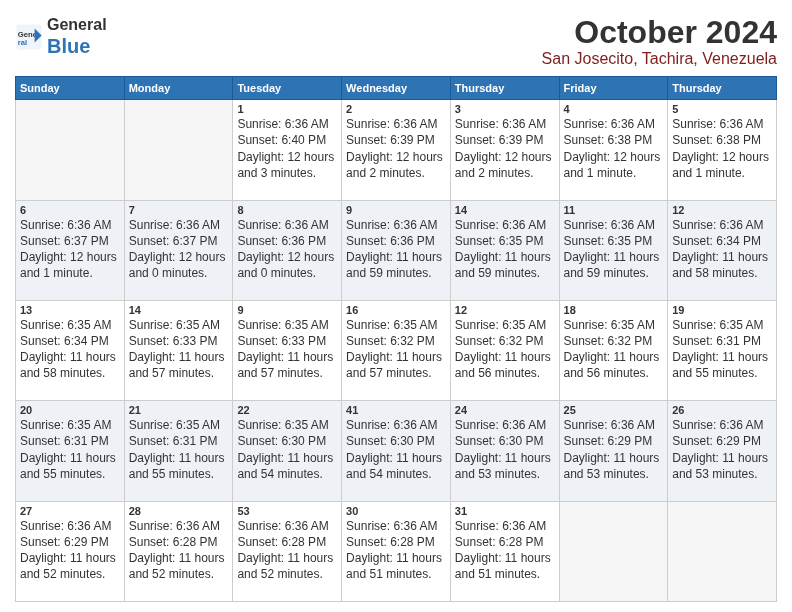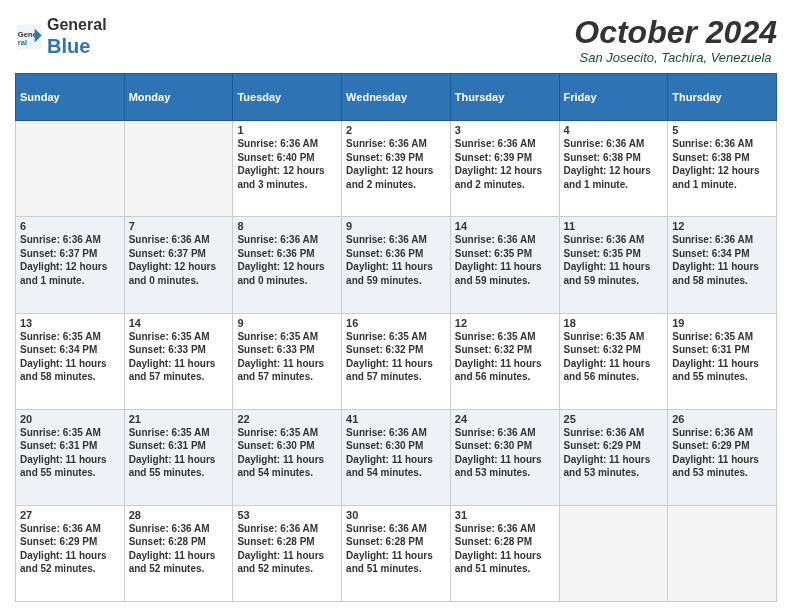--- a/index.html
+++ b/index.html
@@ -27,46 +27,45 @@
     .logo {
       display: flex;
       align-items: center;
     }
     .logo-icon {
       width: 28px;
       height: 28px;
       margin-right: 4px;
     }
     .title-block {
-      text-align: center;
-      font-style: italic;
+      text-align: right;
     }
     .month-title {
       font-size: 32px;
       font-weight: bold;
       color: #333;
       line-height: 1.1;
     }
     .subtitle {
-      font-size: 13px;
-      color: #14532d;
+      font-size: 16px;
+      color: #7f1d1d;
     }
     .calendar {
       flex: 1;
       border: 1px solid #ccc;
       border-collapse: collapse;
       width: 100%;
       table-layout: fixed;
     }
     .calendar th {
       background: #2e74b5;
       color: #fff;
       font-size: 11px;
       font-weight: bold;
-      padding: 17px 4px;
+      padding: 5px 4px;
       text-align: left;
       border: 1px solid #1a5a9a;
     }
     .calendar td {
       vertical-align: top;
       border: 1px solid #ccc;
       padding: 3px 4px;
       font-size: 9px;
       color: #333;
       background: #fff;
@@ -76,24 +75,23 @@
       background: #f5f5f5;
     }
     .day-num {
       font-size: 11px;
       font-weight: bold;
       color: #333;
       display: block;
       margin-bottom: 1px;
     }
     .day-info {
-      font-size: 10px;
+      font-size: 12px;
       color: #333;
       line-height: 1.35;
-      font-weight: bold;
     }
     .row-shaded td {
       background: #eef2f7;
     }
   </style>
 </head>
 <body>
 
 <div class="page">
   <div class="header">

